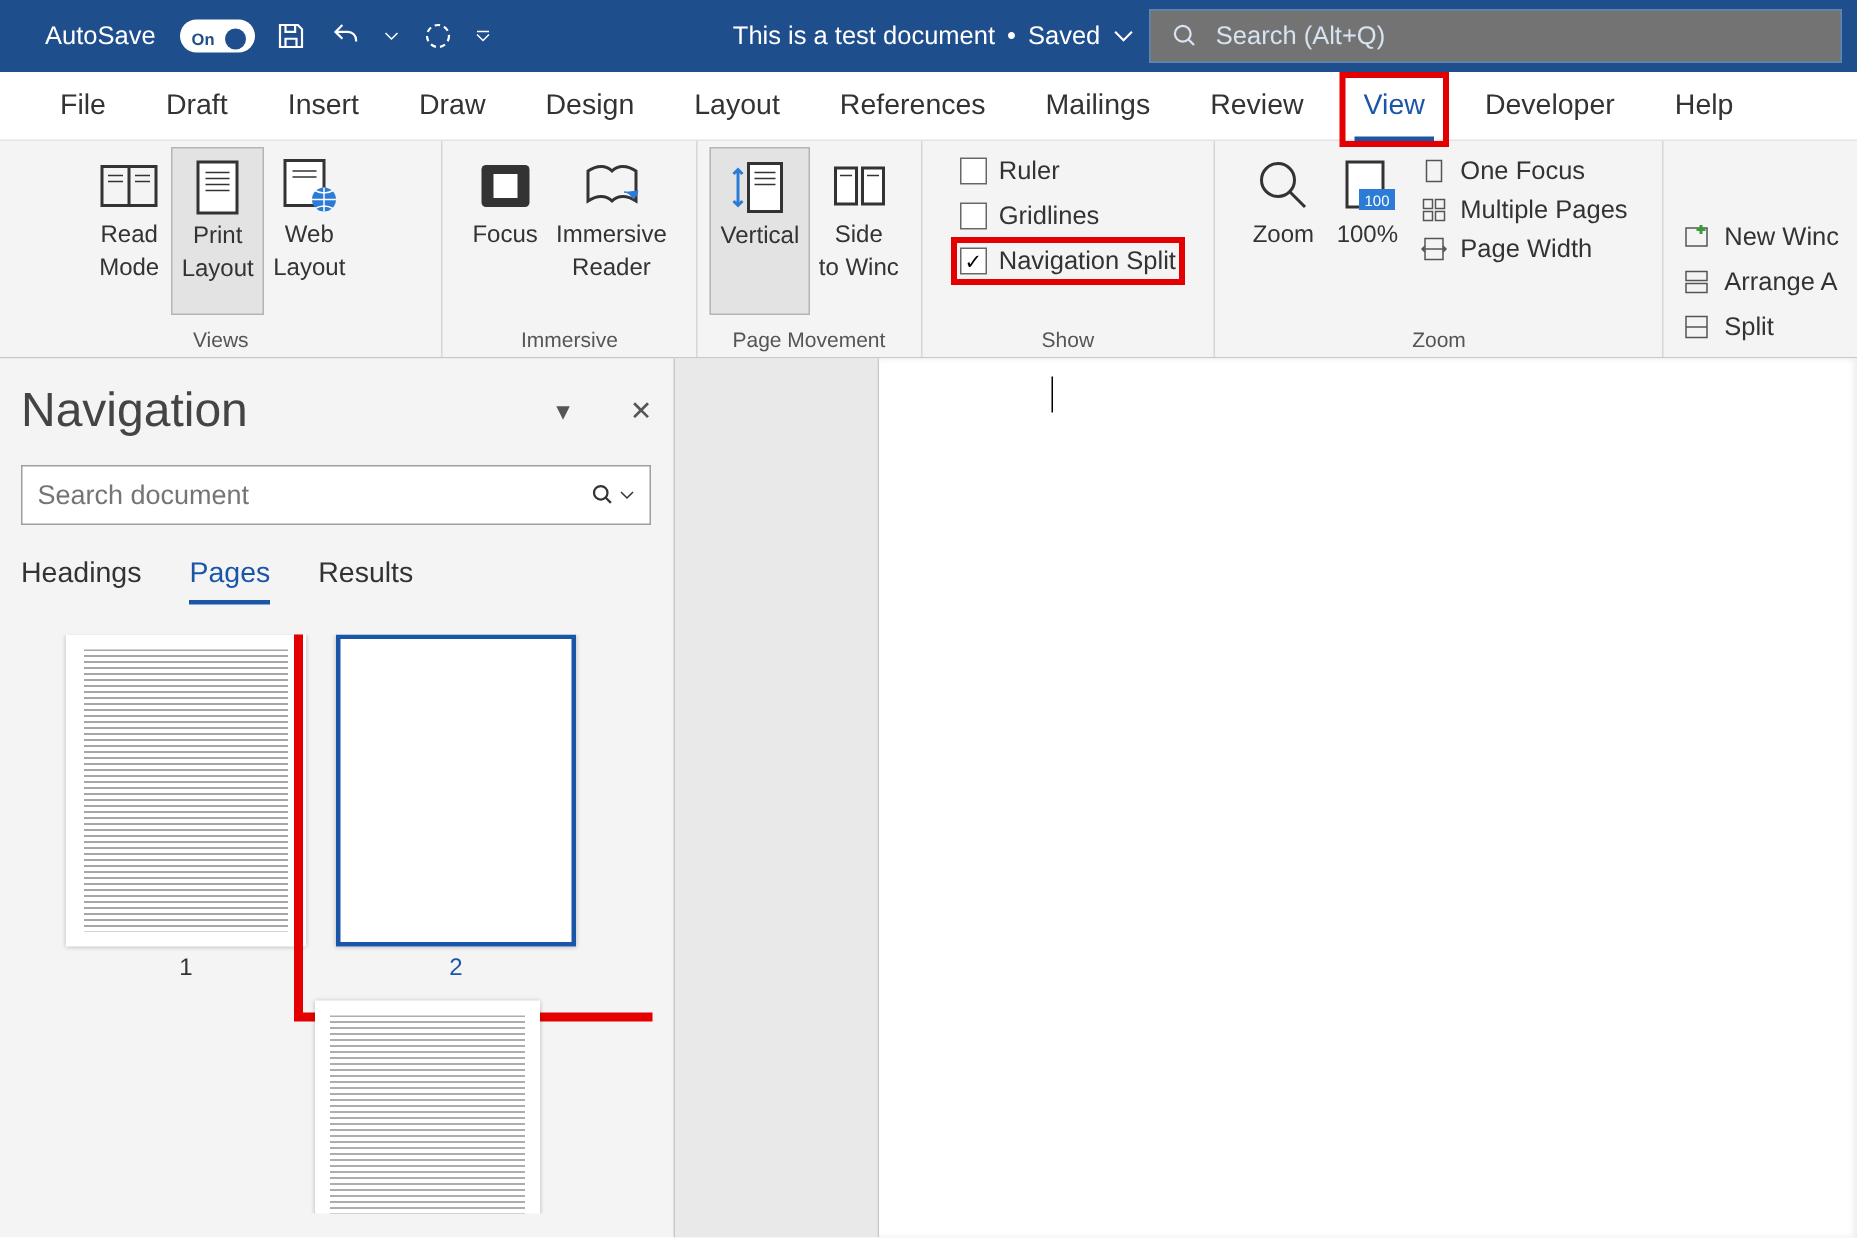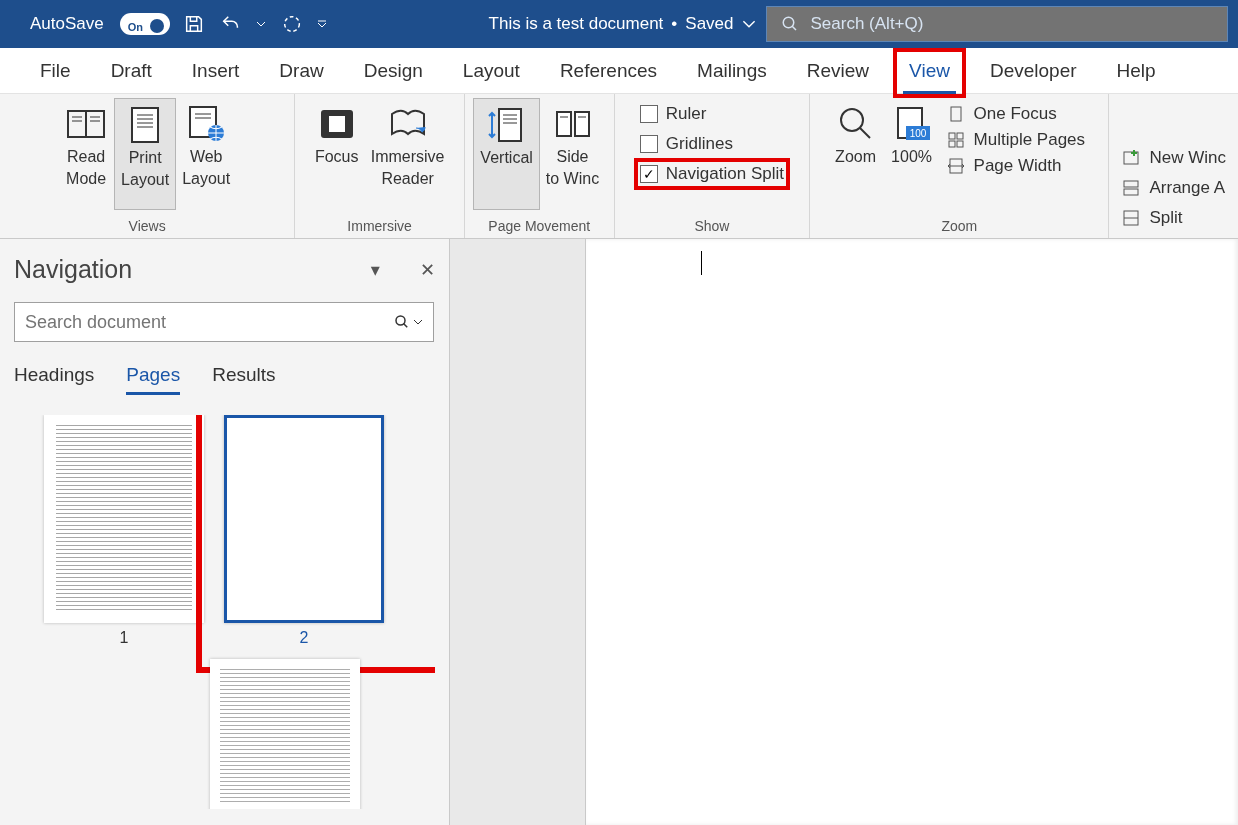--- a/index.html
+++ b/index.html
@@ -38,21 +38,21 @@
   .small-item .mini-icon { width:20px; height:20px; display:flex; align-items:center; justify-content:center;}
   .chk { width:18px; height:18px; border:1px solid #666; display:inline-flex; align-items:center; justify-content:center; background:#fff; font-size:14px; line-height:1; }
   .chk.checked::after { content:"✓"; color:#000; }
   .nav-hl { position:relative; }
   .nav-hl::after { content:""; position:absolute; left:-6px; right:-6px; top:-6px; bottom:-6px; border:4px solid #e40000; }
 
   
   .content { display:flex; height:586px; }
   .nav-pane { width:450px; background:#f4f4f4; border-right:1px solid #c9c9c9; padding:16px 14px; display:flex; flex-direction:column; }
   .nav-header { display:flex; align-items:center; justify-content:space-between; color:#444; }
-  .nav-title { font-size:25px; color:#444;}
+  .nav-title { font-size:32px; color:#444;}
   .nav-ctrl { display:flex; gap:40px; font-size:18px; color:#555; }
   .nav-search { margin-top:18px; height:40px; background:#fff; border:1px solid #9f9f9f; display:flex; align-items:center; padding:0 10px; justify-content:space-between; width:420px;}
   .nav-search input { border:none; font-size:18px; color:#555; flex:1; outline:none; background:transparent;}
   .nav-search .sicon { display:flex; align-items:center; gap:2px; color:#333;}
   .nav-tabs { display:flex; gap:32px; margin-top:22px; font-size:19px; color:#333; }
   .nav-tabs .nt { cursor:pointer; padding-bottom:6px; }
   .nav-tabs .nt.active { color:#1a56a8; border-bottom:3px solid #1a56a8; }
 
   .thumbs { margin-top:20px; flex:1; overflow:hidden; }
   .thumb-row { display:flex; gap:20px; padding-left:30px;}

